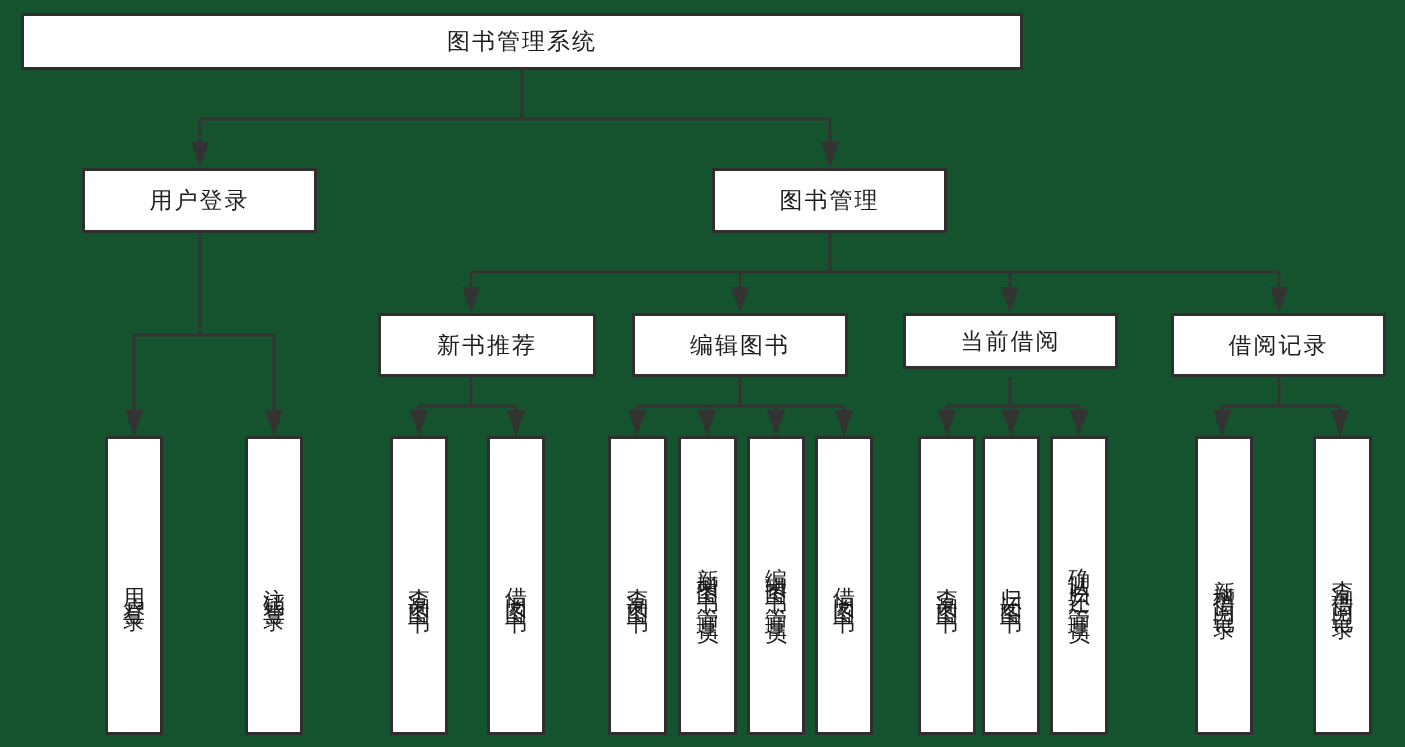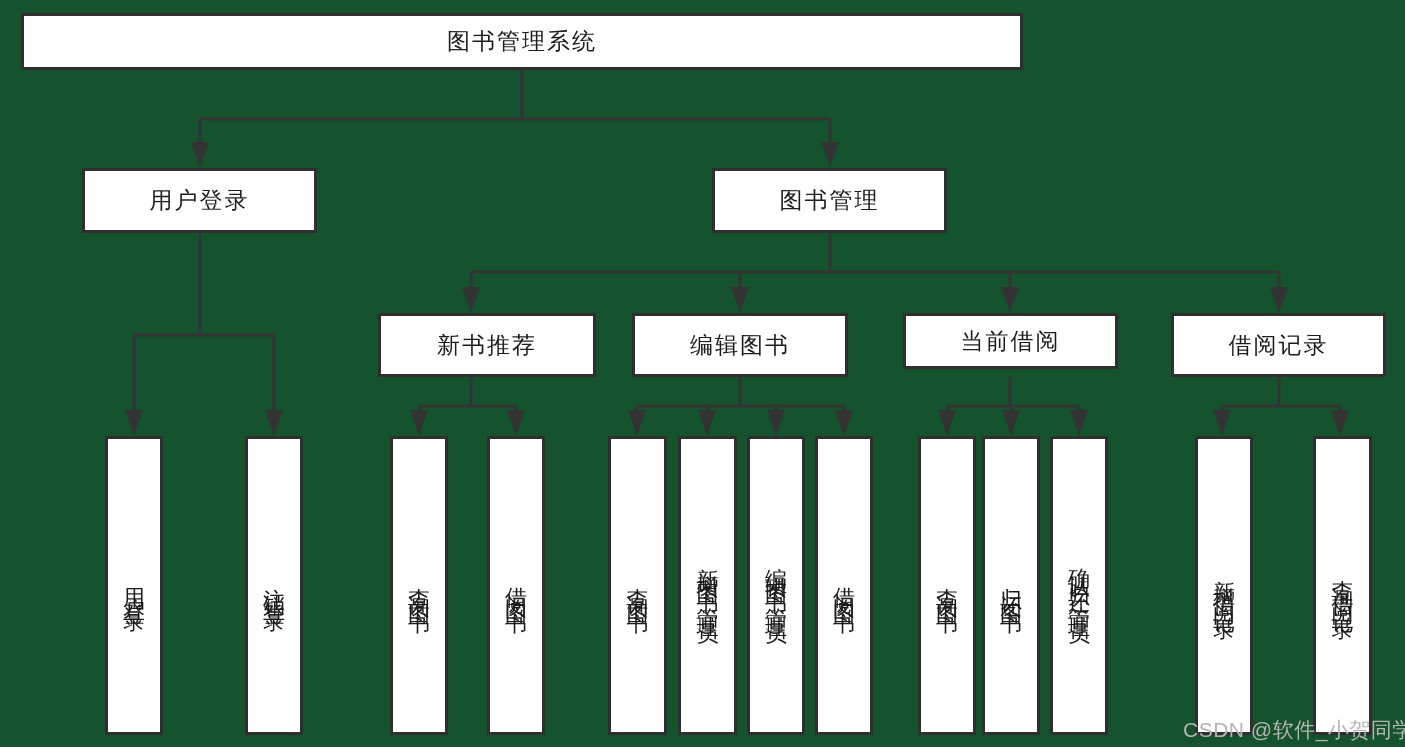--- a/index.html
+++ b/index.html
@@ -118,15 +118,14 @@
     <span>确认归还（管理员）</span>
   </div>
 
   <div class="node v" style="left:1195px;top:436px;width:58px;height:299px">
     <span>新增借阅记录</span>
   </div>
   <div class="node v" style="left:1313px;top:436px;width:59px;height:299px">
     <span>查询借阅记录</span>
   </div>
 
-  <div class="watermark">CSDN @软件_小贺同学</div>
 
 </div>
 
 </body></html>

